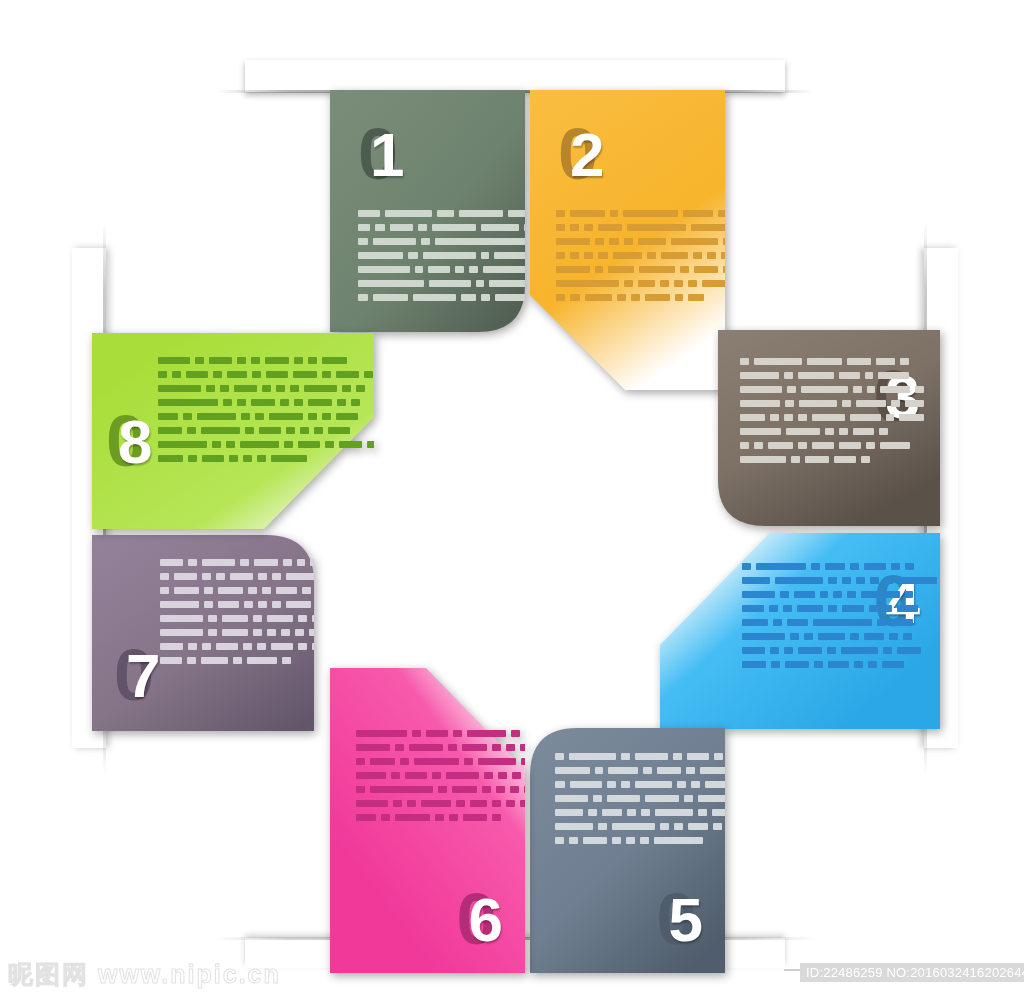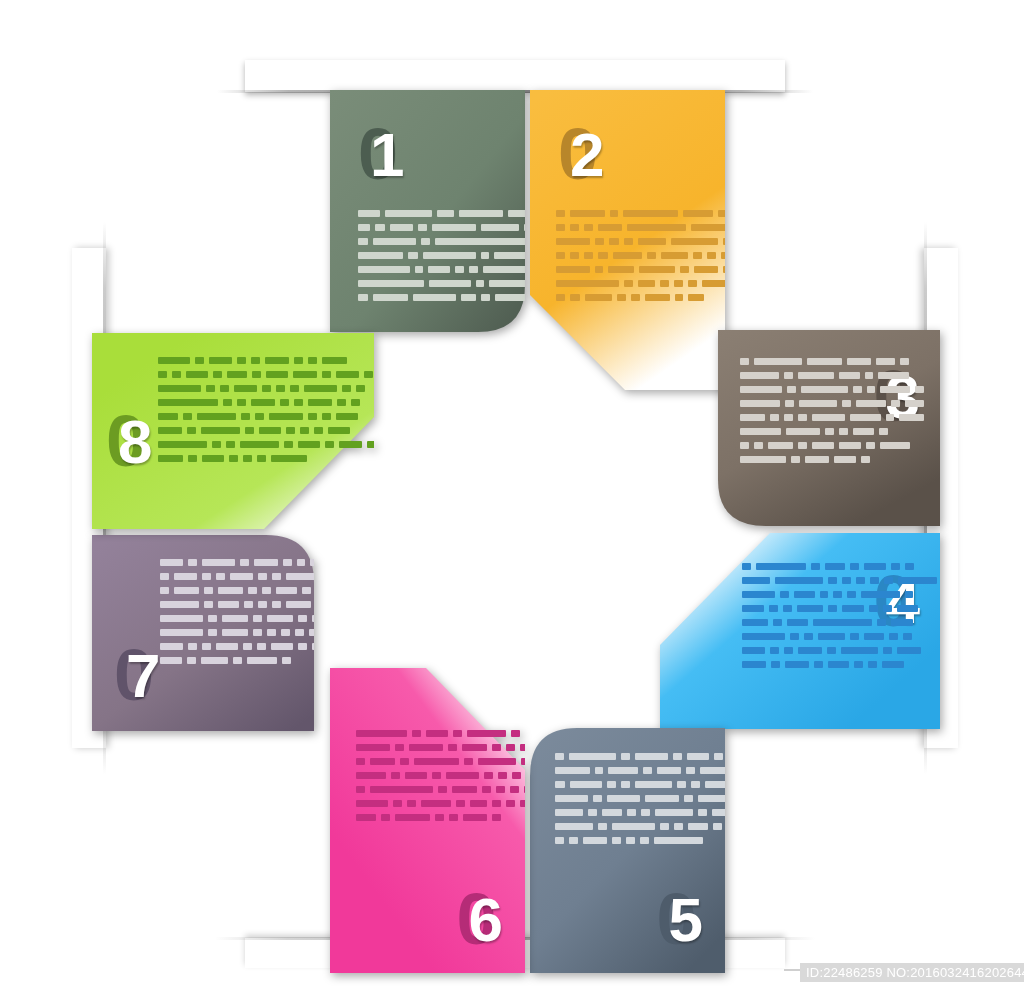--- a/index.html
+++ b/index.html
@@ -308,16 +308,17 @@
         <span class="line"><i class="w" style="width: 9px; background: rgb(98, 161, 31);"></i><i class="w" style="width: 9px; background: rgb(98, 161, 31);"></i><i class="w" style="width: 22px; background: rgb(98, 161, 31);"></i><i class="w" style="width: 9px; background: rgb(98, 161, 31);"></i><i class="w" style="width: 20px; background: rgb(98, 161, 31);"></i><i class="w" style="width: 9px; background: rgb(98, 161, 31);"></i><i class="w" style="width: 22px; background: rgb(98, 161, 31);"></i><i class="w" style="width: 24px; background: rgb(98, 161, 31);"></i><i class="w" style="width: 9px; background: rgb(98, 161, 31);"></i><i class="w" style="width: 23px; background: rgb(98, 161, 31);"></i><i class="w" style="width: 9px; background: rgb(98, 161, 31);"></i></span>
         <span class="line"><i class="w" style="width: 43px; background: rgb(98, 161, 31);"></i><i class="w" style="width: 9px; background: rgb(98, 161, 31);"></i><i class="w" style="width: 9px; background: rgb(98, 161, 31);"></i><i class="w" style="width: 23px; background: rgb(98, 161, 31);"></i><i class="w" style="width: 9px; background: rgb(98, 161, 31);"></i><i class="w" style="width: 9px; background: rgb(98, 161, 31);"></i><i class="w" style="width: 9px; background: rgb(98, 161, 31);"></i><i class="w" style="width: 33px; background: rgb(98, 161, 31);"></i><i class="w" style="width: 9px; background: rgb(98, 161, 31);"></i><i class="w" style="width: 9px; background: rgb(98, 161, 31);"></i></span>
         <span class="line"><i class="w" style="width: 60px; background: rgb(98, 161, 31);"></i><i class="w" style="width: 9px; background: rgb(98, 161, 31);"></i><i class="w" style="width: 9px; background: rgb(98, 161, 31);"></i><i class="w" style="width: 24px; background: rgb(98, 161, 31);"></i><i class="w" style="width: 9px; background: rgb(98, 161, 31);"></i><i class="w" style="width: 9px; background: rgb(98, 161, 31);"></i><i class="w" style="width: 24px; background: rgb(98, 161, 31);"></i><i class="w" style="width: 9px; background: rgb(98, 161, 31);"></i><i class="w" style="width: 9px; background: rgb(98, 161, 31);"></i></span>
         <span class="line"><i class="w" style="width: 20px; background: rgb(98, 161, 31);"></i><i class="w" style="width: 9px; background: rgb(98, 161, 31);"></i><i class="w" style="width: 39px; background: rgb(98, 161, 31);"></i><i class="w" style="width: 9px; background: rgb(98, 161, 31);"></i><i class="w" style="width: 9px; background: rgb(98, 161, 31);"></i><i class="w" style="width: 34px; background: rgb(98, 161, 31);"></i><i class="w" style="width: 9px; background: rgb(98, 161, 31);"></i><i class="w" style="width: 9px; background: rgb(98, 161, 31);"></i><i class="w" style="width: 22px; background: rgb(98, 161, 31);"></i></span>
         <span class="line"><i class="w" style="width: 24px; background: rgb(98, 161, 31);"></i><i class="w" style="width: 9px; background: rgb(98, 161, 31);"></i><i class="w" style="width: 39px; background: rgb(98, 161, 31);"></i><i class="w" style="width: 9px; background: rgb(98, 161, 31);"></i><i class="w" style="width: 22px; background: rgb(98, 161, 31);"></i><i class="w" style="width: 9px; background: rgb(98, 161, 31);"></i><i class="w" style="width: 9px; background: rgb(98, 161, 31);"></i><i class="w" style="width: 9px; background: rgb(98, 161, 31);"></i><i class="w" style="width: 22px; background: rgb(98, 161, 31);"></i></span>
         <span class="line"><i class="w" style="width: 49px; background: rgb(98, 161, 31);"></i><i class="w" style="width: 9px; background: rgb(98, 161, 31);"></i><i class="w" style="width: 9px; background: rgb(98, 161, 31);"></i><i class="w" style="width: 39px; background: rgb(98, 161, 31);"></i><i class="w" style="width: 9px; background: rgb(98, 161, 31);"></i><i class="w" style="width: 22px; background: rgb(98, 161, 31);"></i><i class="w" style="width: 9px; background: rgb(98, 161, 31);"></i><i class="w" style="width: 23px; background: rgb(98, 161, 31);"></i><i class="w" style="width: 9px; background: rgb(98, 161, 31);"></i></span>
         <span class="line"><i class="w" style="width: 25px; background: rgb(98, 161, 31);"></i><i class="w" style="width: 9px; background: rgb(98, 161, 31);"></i><i class="w" style="width: 22px; background: rgb(98, 161, 31);"></i><i class="w" style="width: 9px; background: rgb(98, 161, 31);"></i><i class="w" style="width: 9px; background: rgb(98, 161, 31);"></i><i class="w" style="width: 9px; background: rgb(98, 161, 31);"></i><i class="w" style="width: 36px; background: rgb(98, 161, 31);"></i></span>
       </div>
   </div>
 
+  <div class="wm-left">昵图网 www.nipic.cn</div>
   <div class="wm-right-rule"></div>
   <div class="wm-right">ID:22486259 NO:20160324162026441001</div>
 
 </div>
 
 </body></html>

